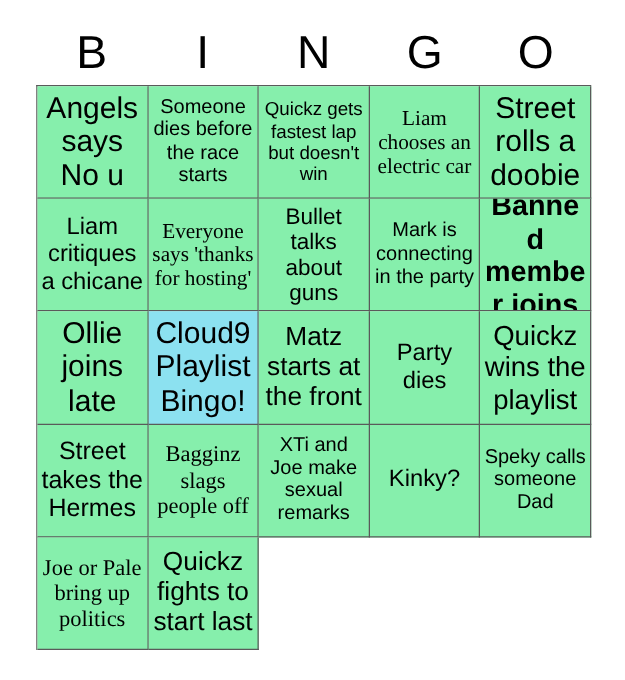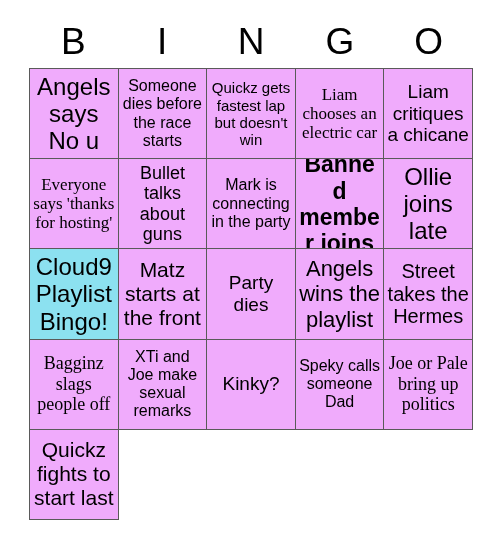--- a/index.html
+++ b/index.html
@@ -57,21 +57,21 @@
   .cell {
     border-right: 1px solid #5a5a5a;
     border-bottom: 1px solid #5a5a5a;
     box-sizing: border-box;
     display: flex;
     align-items: center;
     justify-content: center;
     text-align: center;
     padding: 2px 3px;
     overflow: hidden;
-    background: #f0abfc;
+    background: #86efac;
   }
   .cell-text {
     display: block;
     width: 100%;
     line-height: 1.14;
     word-wrap: break-word;
     hyphens: none;
   }
   
   .fs-xxl .cell-text { font-size: 19px; }
@@ -102,20 +102,23 @@
       </div>
       <div class="cell fs-sm">
         <span class="cell-text">Someone dies before the race starts</span>
       </div>
       <div class="cell fs-sm">
         <span class="cell-text" style="font-size: 15px;">Quickz gets fastest lap but doesn't win</span>
       </div>
       <div class="cell fs-md">
         <span class="cell-text" style="font-size: 17px;">Liam chooses an electric car</span>
       </div>
+      <div class="cell fs-xl">
+        <span class="cell-text" style="font-size: 24px;">Street rolls a doobie</span>
+      </div>
       <div class="cell fs-lg">
         <span class="cell-text" style="font-size: 19px;">Liam critiques a chicane</span>
       </div>
       <div class="cell fs-md">
         <span class="cell-text" style="font-size: 17px;">Everyone says 'thanks for hosting'</span>
       </div>
       <div class="cell fs-lg">
         <span class="cell-text" style="font-size: 18px;">Bullet talks about guns</span>
       </div>
       <div class="cell fs-sm">
@@ -130,21 +133,21 @@
       <div class="cell fs-xl marked">
         <span class="cell-text" style="font-size: 24px;">Cloud9 Playlist Bingo!</span>
       </div>
       <div class="cell fs-lg">
         <span class="cell-text">Matz starts at the front</span>
       </div>
       <div class="cell fs-xxl">
         <span class="cell-text">Party dies</span>
       </div>
       <div class="cell fs-xl">
-        <span class="cell-text" style="font-size: 22px;">Angels wins the playlist</span>
+        <span class="cell-text" style="font-size: 22px;">Quickz wins the playlist</span>
       </div>
       <div class="cell fs-lg">
         <span class="cell-text" style="font-size: 20px;">Street takes the Hermes</span>
       </div>
       <div class="cell fs-md">
         <span class="cell-text">Bagginz slags people off</span>
       </div>
       <div class="cell fs-sm">
         <span class="cell-text">XTi and Joe make sexual remarks</span>
       </div>

